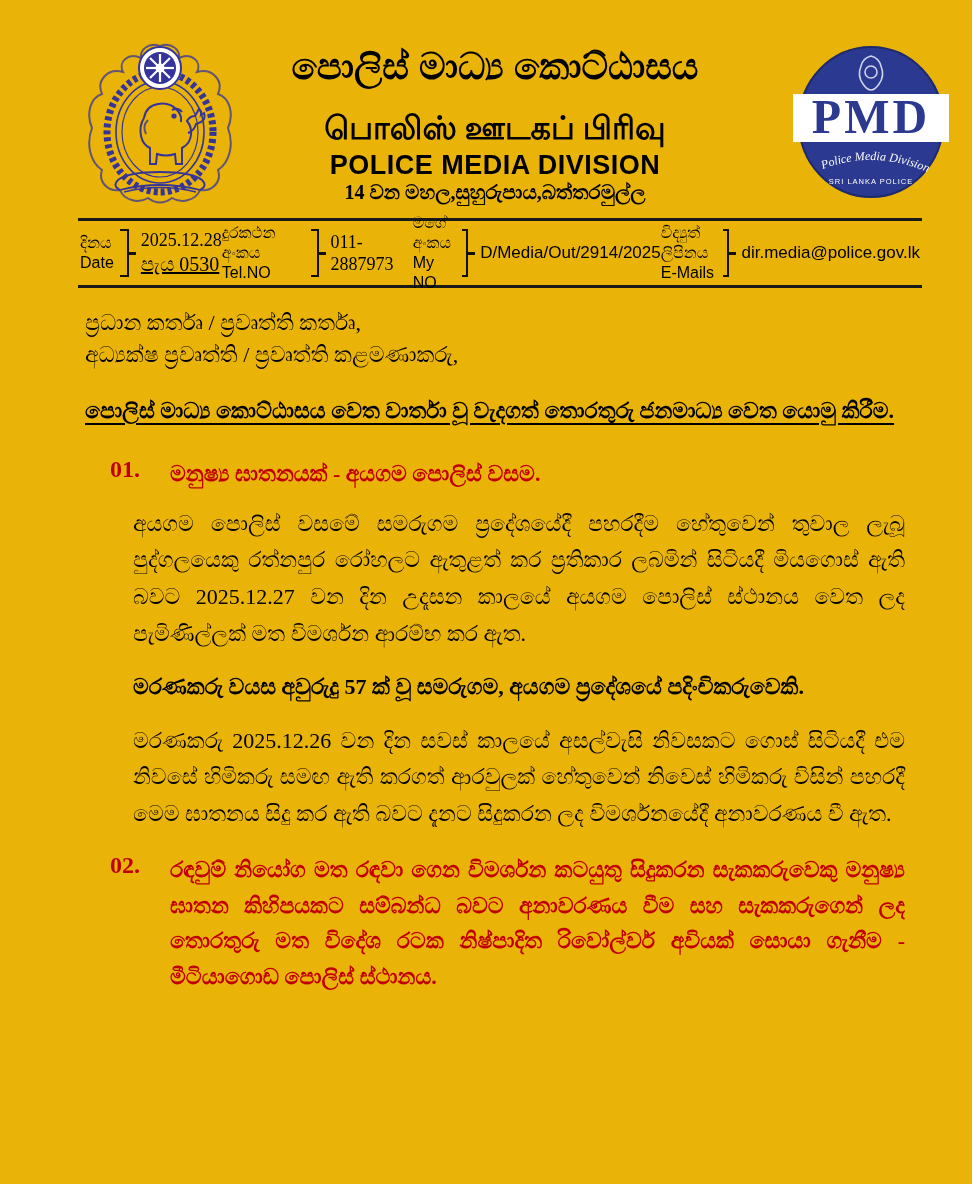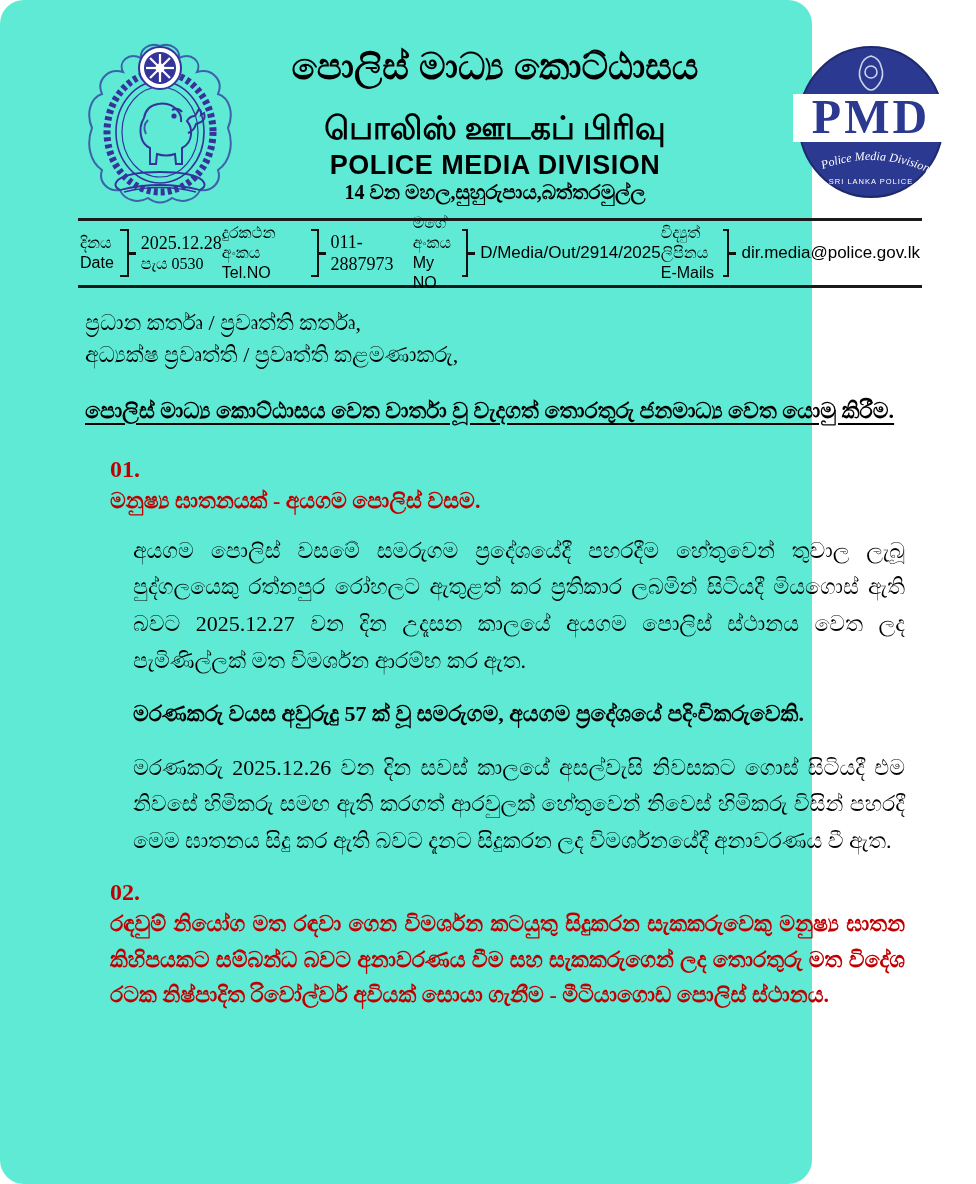--- a/index.html
+++ b/index.html
@@ -1,18 +1,18 @@
 <!DOCTYPE html>
 <html><head>
 <meta charset="utf-8">
 <style>
   * { margin:0; padding:0; box-sizing:border-box; }
   html,body { width:976px; height:1184px; background:#ffffff; overflow:hidden;
               font-family:"Liberation Serif","DejaVu Serif",serif; color:#000; }
-  .page { position:relative; width:812px; height:1184px; background:#5eead4;border-radius:24px; }
+  .page { position:relative; width:972px; height:1184px; background:#eab308; }
 
   
   .letterhead { position:absolute; top:38px; left:0; width:976px; height:172px; }
   .crest { position:absolute; left:84px; top:2px; width:152px; height:166px; }
   .head-center { position:absolute; left:260px; top:8px; width:470px; text-align:center; }
   .head-si { font-size:37px; font-weight:bold; letter-spacing:0px; line-height:1.15;
              font-family:"Liberation Sans","DejaVu Sans",sans-serif; }
   .head-ta { font-size:32px; font-weight:bold; margin-top:22px; line-height:1.1;
              font-family:"Liberation Serif","DejaVu Serif",serif; }
   .head-en { font-size:27px; font-weight:bold; margin-top:4px; letter-spacing:0.5px;
@@ -29,31 +29,31 @@
   .clabels { display:flex; flex-direction:column; justify-content:center; line-height:1.25;
              font-size:16px; }
   .clabels .si { font-size:16px; }
   .clabels .en { font-family:"Liberation Sans","DejaVu Sans",sans-serif; font-size:16px; }
   .bracket { width:9px; height:48px; border-top:2.5px solid #111; border-bottom:2.5px solid #111;
              border-right:2.5px solid #111; margin:0 2px 0 6px; position:relative; }
   .bracket:after { content:""; position:absolute; right:-9px; top:50%; margin-top:-1px;
                    width:8px; height:2.5px; background:#111; }
   .cvalue { font-size:18px; padding-left:10px; line-height:1.25; }
   .cvalue.sans { font-family:"Liberation Sans","DejaVu Sans",sans-serif; font-size:17px; }
-  .cvalue .v2 { display:block; font-size:16px; }
+  .cvalue .v2 { display:block; font-size:20px;text-decoration:underline; }
 
   
   .doc-body { position:absolute; top:308px; left:85px; width:820px; font-size:22px; }
   .recipients { line-height:1.38; margin-bottom:22px; }
   .recipients div { margin-bottom:2px; }
   .subject { font-weight:bold; text-align:justify; line-height:1.62;
              text-decoration:underline; text-decoration-thickness:2px; text-underline-offset:5px;
              margin-bottom:28px; }
   .section { margin-bottom:20px; }
-  .sec-head { display:flex; padding-left:25px; margin-bottom:14px;flex-direction:column; }
+  .sec-head { display:flex; padding-left:25px; margin-bottom:14px; }
   .sec-num { width:60px; flex-shrink:0; color:#C00000; font-weight:bold; font-size:24px;
              font-family:"Liberation Serif","DejaVu Serif",serif; }
   .sec-title { flex:1; color:#C00000; font-weight:bold; text-align:justify; line-height:1.62; }
   .sec-paras { margin-left:48px; }
   .sec-paras p { text-align:justify; line-height:1.66; margin-bottom:17px; }
   .sec-paras p.bold { font-weight:bold; }
 </style>
 </head>
 <body>
 

